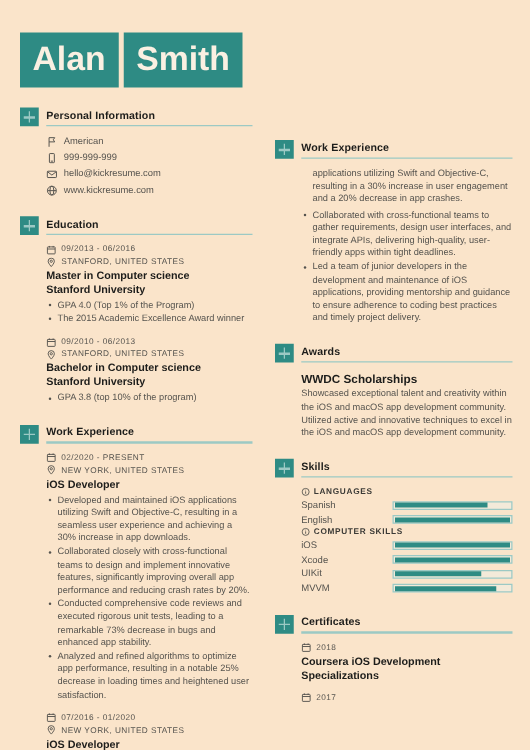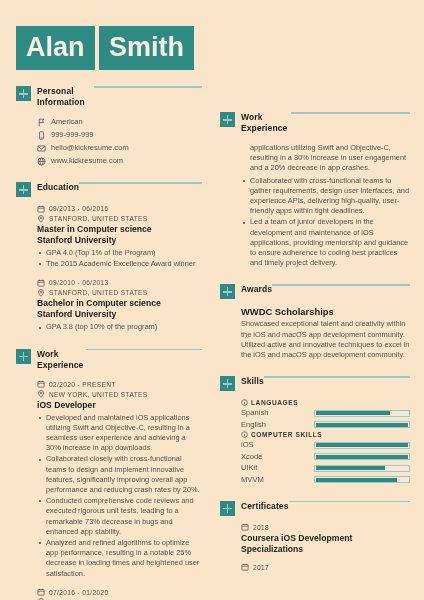--- a/index.html
+++ b/index.html
@@ -50,21 +50,21 @@
   .plus-box::before, .plus-box::after {
     content: "";
     position: absolute;
     background: #9cc9c4;
   }
   .plus-box::before { left: 3px; right: 3px; top: 7px; height: 1.5px; }
   .plus-box::after { top: 3px; bottom: 3px; left: 6.5px; width: 1.5px; }
   .sec-title-wrap {
     flex: 1 1 auto;
     display: flex;
-    flex-direction: row;
+    flex-direction: column;
     justify-content: flex-end;
     padding-left: 6px;
   }
   .sec-title {
     font-size: 8.5px;
     font-weight: bold;
     color: #1d1d1b;
     letter-spacing: 0.1px;
     line-height: 11px;
     padding-bottom: 2px;
@@ -370,21 +370,21 @@
       <div class="sec-head">
         <div class="plus-box"></div>
         <div class="sec-title-wrap">
           <div class="sec-title">Work Experience</div>
           <div class="sec-rule"></div>
         </div>
       </div>
       <div class="sec-body">
         <div class="cont-para indent">applications utilizing Swift and Objective-C, resulting in a 30% increase in user engagement and a 20% decrease in app crashes.</div>
         <ul class="bullets">
-          <li>Collaborated with cross-functional teams to gather requirements, design user interfaces, and experience APIs, delivering high-quality, user-friendly apps within tight deadlines.</li>
+          <li>Collaborated with cross-functional teams to gather requirements, design user interfaces, and integrate APIs, delivering high-quality, user-friendly apps within tight deadlines.</li>
           <li>Led a team of junior developers in the development and maintenance of iOS applications, providing mentorship and guidance to ensure adherence to coding best practices and timely project delivery.</li>
         </ul>
       </div>
     </div>
 
     <div class="section">
       <div class="sec-head">
         <div class="plus-box"></div>
         <div class="sec-title-wrap">
           <div class="sec-title">Awards</div>

